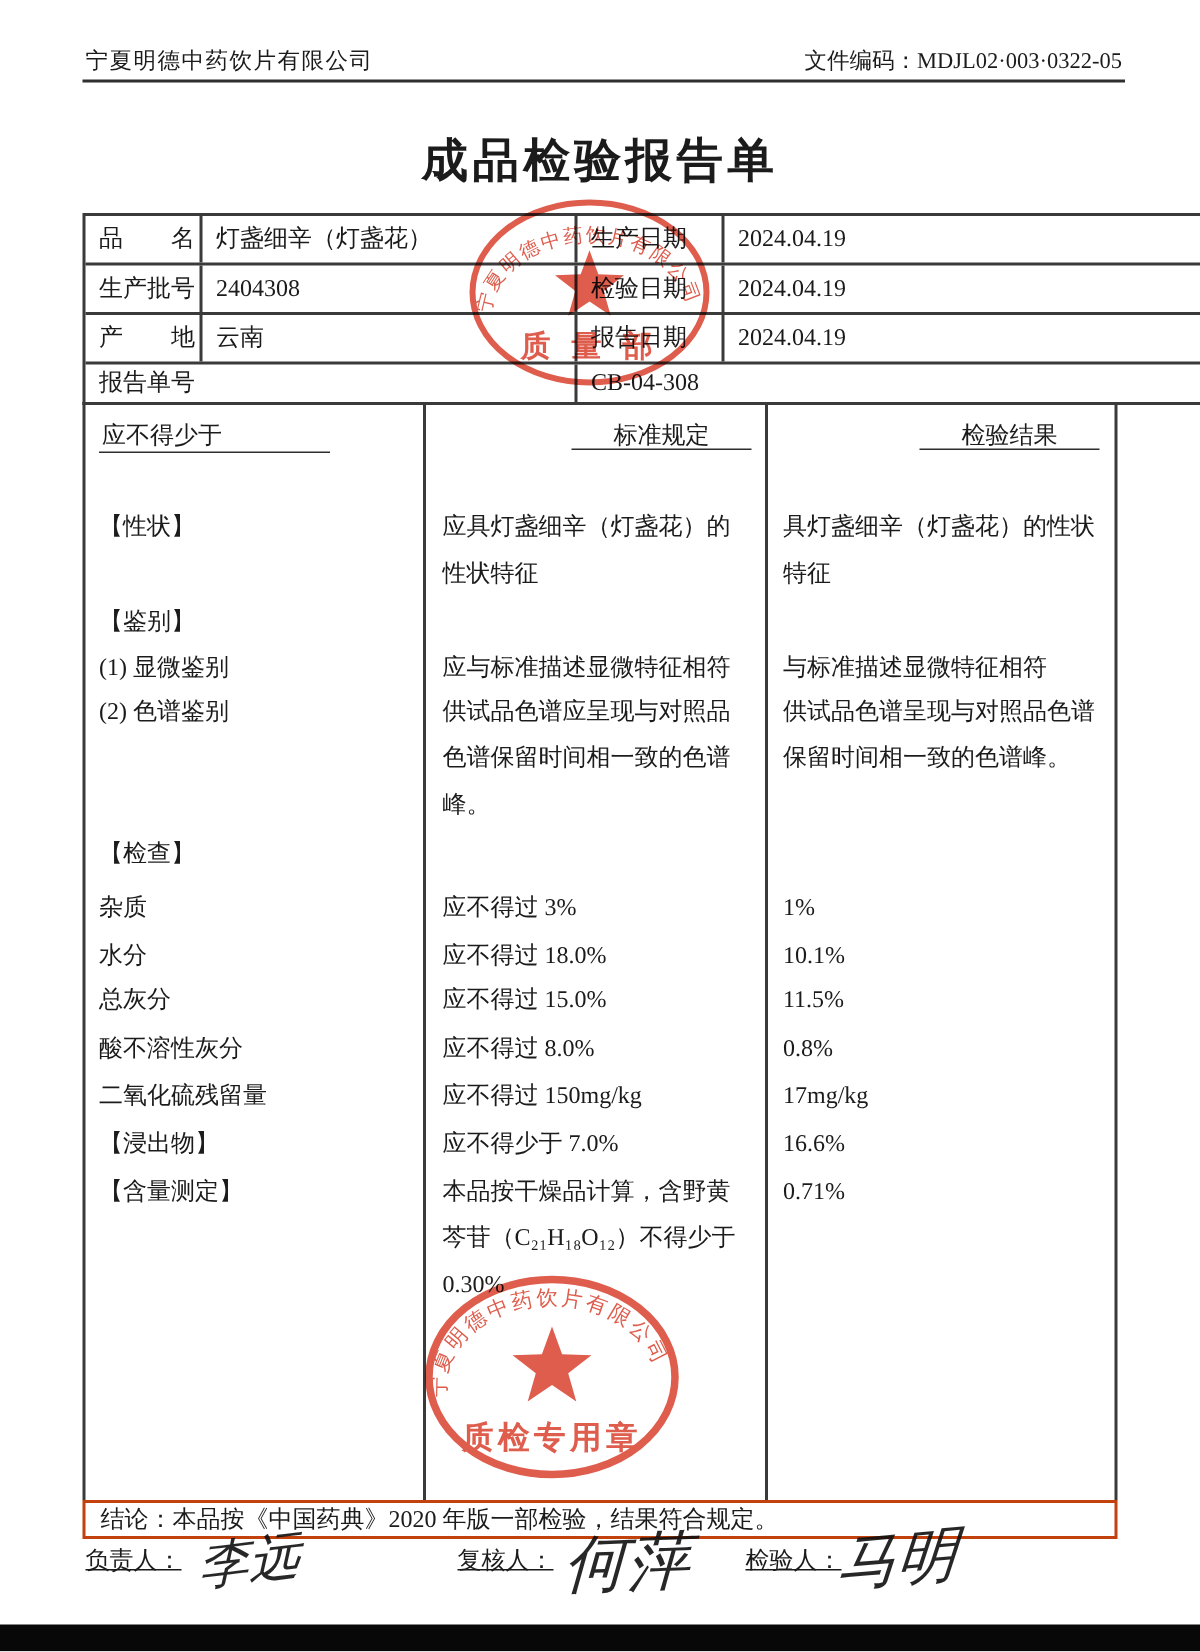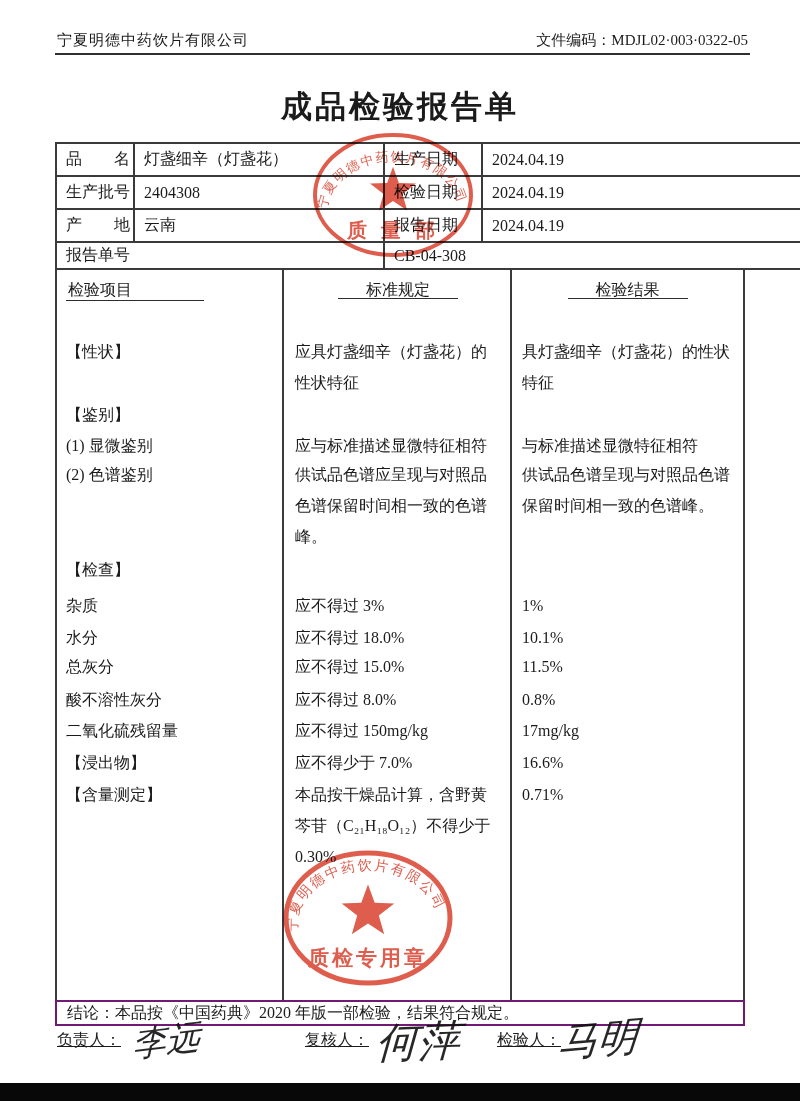--- a/index.html
+++ b/index.html
@@ -28,24 +28,24 @@
                 border:2px solid #3a3a3a; border-bottom:none; box-sizing:border-box; }
   .vline { position:absolute; top:0; bottom:0; width:2px; background:#3a3a3a; }
   .spec-row { position:absolute; left:0; right:0; display:flex; font-size:16px; line-height:31px; }
   .sc1 { width:227px; box-sizing:border-box; padding-left:9px; }
   .sc2 { width:228px; box-sizing:border-box; padding:0 11px; }
   .sc3 { flex:1; box-sizing:border-box; padding:0 10px; }
   .spec-head { position:absolute; left:0; right:0; top:10px; display:flex; font-size:16px; }
   .uline { border-bottom:1.5px solid #2d2d2d; padding-bottom:2px; }
   .head-item { padding-right:72px; padding-left:2px; }
   .head-mid, .head-res { padding:0 28px; }
-  .center { text-align:center; }
+  .center { text-align:right; }
   
   .conclusion { position:absolute; left:55px; top:1000px; width:690px; height:26px;
-                border:2px solid #701a75; box-sizing:border-box; font-size:16px;
+                border:2px solid #c2410c; box-sizing:border-box; font-size:16px;
                 display:flex; align-items:center; padding-left:10px; background:transparent; }
   .signers { position:absolute; left:0; top:1030px; width:800px; font-size:16px; }
   .signer-label { position:absolute; top:0;text-decoration:underline; }
   .sig { position:absolute; color:#101010; font-style:italic; opacity:.9;
          font-family:"Liberation Serif",serif; white-space:nowrap; }
   .sig1 { left:132px; top:-12px; font-size:34px; transform:rotate(-7deg) skewX(-6deg); }
   .sig2 { left:376px; top:-16px; font-size:42px; transform:rotate(-2deg) skewX(-4deg); }
   .sig3 { left:558px; top:-18px; font-size:40px; transform:rotate(-5deg) skewX(-10deg); }
   
   .stamp { position:absolute; mix-blend-mode:multiply; opacity:.85; }
@@ -88,21 +88,21 @@
       <div class="info-cell bR h26 w-rl">报告单号</div>
       <div class="info-cell h26 w-rv">CB-04-308</div>
     </div>
   </div>
 
   <div class="spec-table">
     <div class="vline" style="left:225px;"></div>
     <div class="vline" style="left:453px;"></div>
 
     <div class="spec-head">
-      <div class="sc1"><span class="uline head-item">检验项目</span></div>
+      <div class="sc1"><span class="uline head-item">应不得少于</span></div>
       <div class="sc2 center"><span class="uline head-mid">标准规定</span></div>
       <div class="sc3 center"><span class="uline head-res">检验结果</span></div>
     </div>
 
     <div class="spec-row" style="top:129px;">
       <div class="sc1">【鉴别】</div>
       <div class="sc2"></div>
       <div class="sc3"></div>
     </div>
     <div class="spec-row" style="top:66px;">

